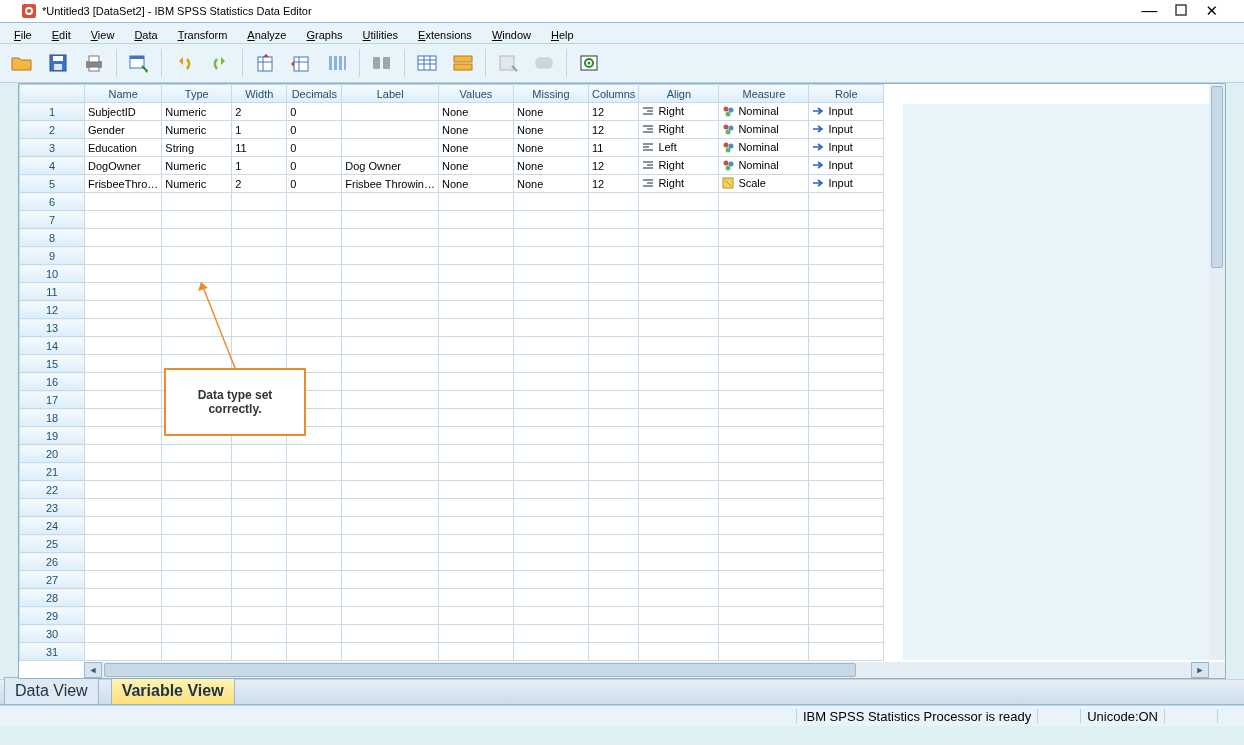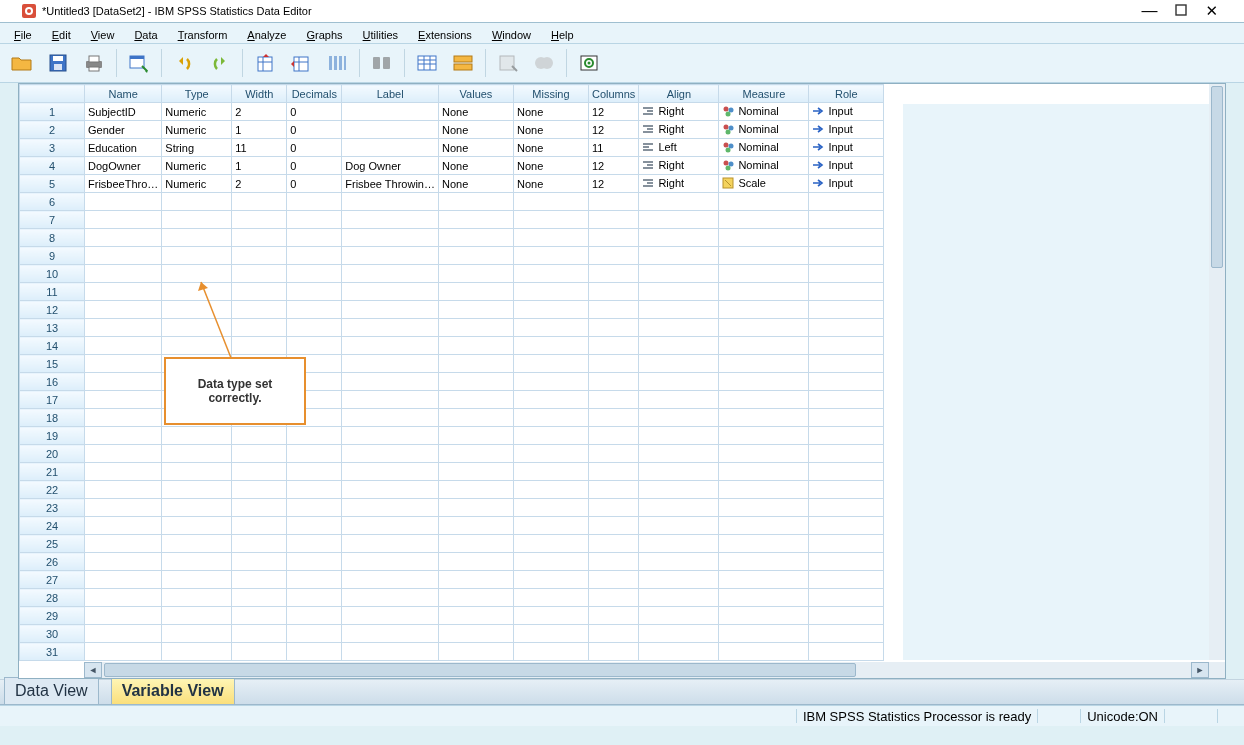--- a/index.html
+++ b/index.html
@@ -27,21 +27,21 @@
   .hscroll{position:absolute;left:65px;right:16px;bottom:0;height:16px;background:#e6eef4;display:flex;align-items:center}
   .hscroll .ar{width:16px;height:14px;background:#d7e5f0;border:1px solid #9cb8cc;display:flex;align-items:center;justify-content:center;font-size:9px;color:#456}
   .hscroll .track{flex:1;height:14px;position:relative}
   .hscroll .thumb{position:absolute;left:2px;top:0;height:12px;width:750px;background:#c7d9e6;border:1px solid #9cb8cc;border-radius:2px}
   .tabs{height:24px;background:linear-gradient(#e6eff6,#cdddea);display:flex;align-items:flex-end;padding-left:4px;border-bottom:1px solid #9cb8cc;border-top:1px solid #c3d4e0}
   .tab{padding:4px 10px;font-size:16px;border:1px solid #9cb8cc;border-bottom:none;margin-right:12px;background:#dde9f3;color:#234}
   .tab.active{background:linear-gradient(#fff6b7,#fadf7c);font-weight:bold}
   .statusbar{height:20px;background:#e8f4fa;border-top:1px solid #b9d5e4;display:flex;align-items:center;font-size:13px}
   .statusbar .sep{width:1px;height:14px;background:#b9d5e4;margin:0 6px}
   .statusbar .pad{flex:1}
-  .callout{position:absolute;left:145px;top:273px;width:130px;height:56px;border:2px solid #e78f2e;background:#fff;display:flex;align-items:center;justify-content:center;text-align:center;font-weight:bold;font-size:12px;color:#333;padding:4px;z-index:5}
+  .callout{position:absolute;left:145px;top:284px;width:130px;height:56px;border:2px solid #e78f2e;background:#fff;display:flex;align-items:center;justify-content:center;text-align:center;font-weight:bold;font-size:12px;color:#333;padding:4px;z-index:5}
   .arrow-svg{position:absolute;left:172px;top:190px;z-index:4;pointer-events:none}
   .blank-right{position:absolute;top:20px;left:884px;right:16px;bottom:18px;background:#e8f4fa}
   .corner{position:absolute;right:0;bottom:0;width:16px;height:16px;background:#e6eef4}
 </style>
 </head>
 <body>
 
 <div class="titlebar">
   <div class="t-left">
     <span class="win-icon">

